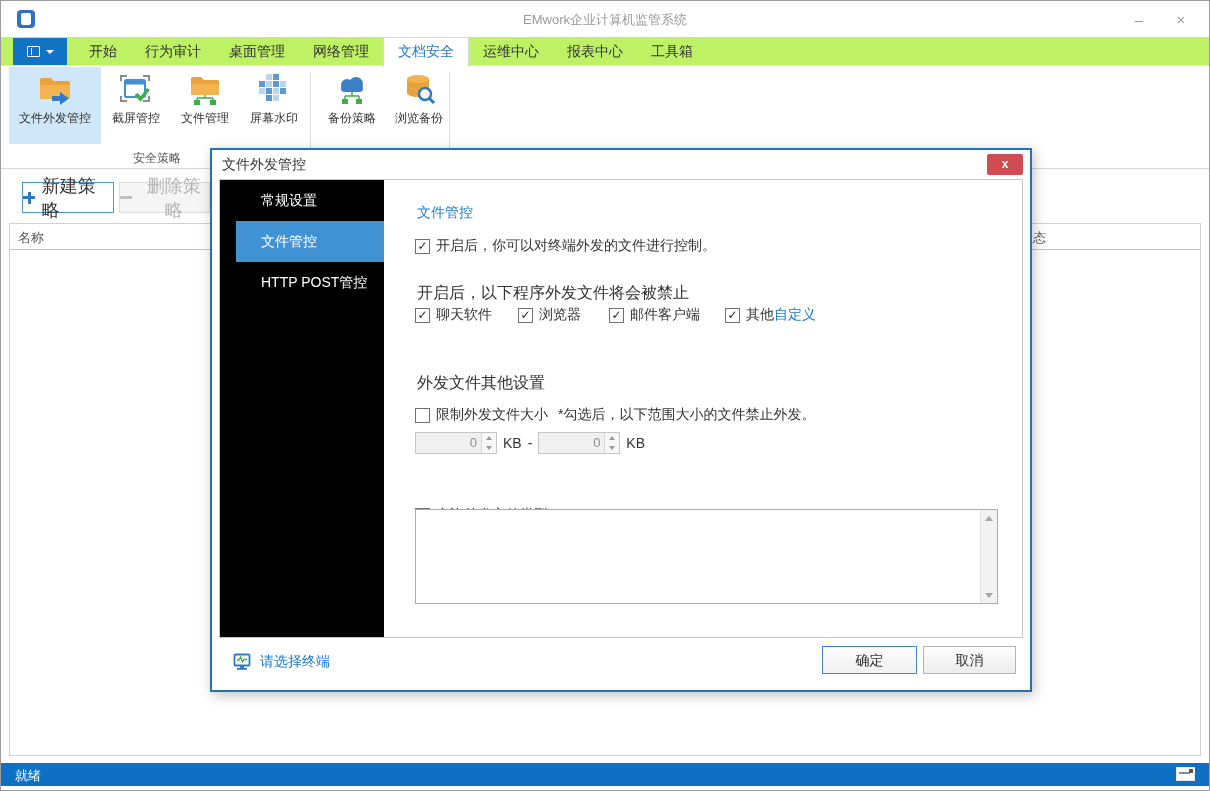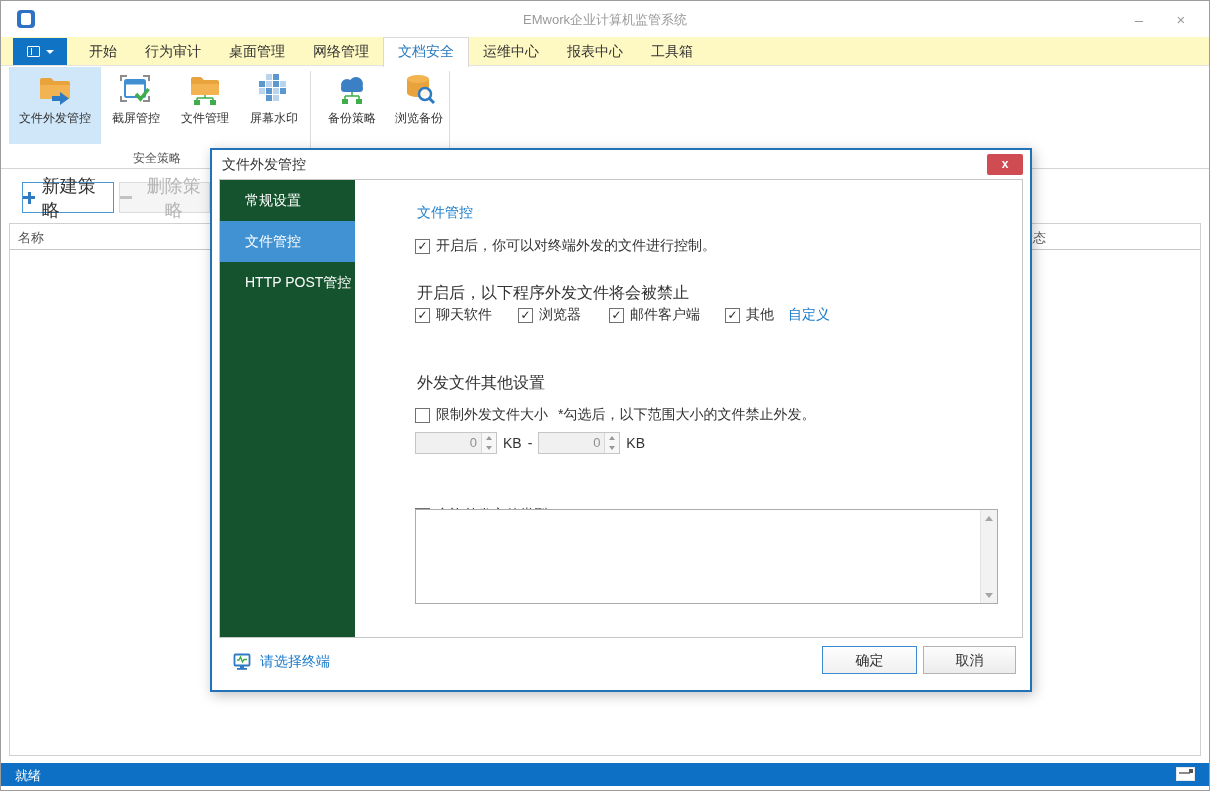--- a/index.html
+++ b/index.html
@@ -13,21 +13,21 @@
   }
   
   .titlebar { position: absolute; left: 0; top: 0; right: 0; height: 36px; background: #fff; }
   .app-logo { position: absolute; left: 16px; top: 9px; width: 18px; height: 18px; background: #2f72c4; border-radius: 4px; }
   .app-logo::after { content: ""; position: absolute; left: 4px; top: 3px; width: 10px; height: 12px; background: #fff; border-radius: 2px; }
   .title-text { position: absolute; left: 0; right: 0; top: 10px; text-align: center; color: #9a9a9a; font-size: 13px; }
   .win-btn { position: absolute; top: 8px; width: 28px; height: 22px; color: #9a9a9a; font-size: 15px; text-align: center; line-height: 22px; cursor: default; }
   .win-min { right: 56px; }
   .win-close { right: 14px; }
   
-  .tabrow { position: absolute; left: 0; top: 36px; right: 0; height: 29px; border-bottom: 1px solid #e3e3e3; background: #fef9c3; }
+  .tabrow { position: absolute; left: 0; top: 36px; right: 0; height: 29px; border-bottom: 1px solid #e3e3e3; background: #bef264; }
   .app-menu-btn { position: absolute; left: 12px; top: 1px; width: 54px; height: 27px; background: #1173c4; display: flex; align-items: center; justify-content: center; gap: 6px; }
   .app-menu-glyph { width: 13px; height: 11px; border: 1px solid #fff; border-radius: 1px; position: relative; }
   .app-menu-glyph::after { content: ""; position: absolute; left: 3px; top: 1px; bottom: 1px; width: 1px; background: #fff; }
   .caret-down { width: 0; height: 0; border-left: 4px solid transparent; border-right: 4px solid transparent; border-top: 4px solid #fff; }
   .tabs { position: absolute; left: 74px; top: 0; height: 29px; display: flex; }
   .tab { padding: 0 14px; line-height: 28px; font-size: 14px; color: #333; white-space: nowrap; }
   .tab.selected { color: #2779be; background: #fff; border: 1px solid #d9d9d9; border-bottom: none; margin-bottom: -1px; line-height: 27px; position: relative; z-index: 1; }
   
   .ribbon { position: absolute; left: 0; top: 65px; right: 0; height: 103px; background: #fff; border-bottom: 1px solid #d5d5d5; }
   .rb-buttons { position: absolute; left: 8px; top: 1px; display: flex; height: 77px; }
@@ -54,21 +54,21 @@
   .status-text { position: absolute; left: 14px; top: 4px; color: #fff; font-size: 13px; }
   .status-icon { position: absolute; right: 14px; top: 4px; width: 19px; height: 14px; background: #fff; border: 1px solid #e8e8e8; }
   .status-icon::before { content: ""; position: absolute; left: 2px; top: 4px; width: 11px; height: 2px; background: #8a8a8a; }
   .status-icon::after { content: ""; position: absolute; right: 1px; top: 1px; width: 4px; height: 4px; background: #555; }
   
   .dialog { position: absolute; left: 209px; top: 147px; width: 822px; height: 544px; background: #fff; border: 2px solid #2272b8; box-shadow: 2px 3px 12px rgba(0,0,0,.25); z-index: 10; }
   .dlg-titlebar { position: absolute; left: 0; top: 0; right: 0; height: 29px; background: #fff; }
   .dlg-title { position: absolute; left: 10px; top: 6px; font-size: 14px; color: #333; }
   .dlg-close { position: absolute; right: 7px; top: 4px; width: 36px; height: 21px; background: #cf4c52; color: #fff; font-size: 12px; font-weight: bold; text-align: center; line-height: 21px; border-radius: 2px; cursor: default; }
   .dlg-box { position: absolute; left: 7px; right: 7px; top: 29px; height: 459px; border: 1px solid #c6c6c6; background: #fff; }
-  .dlg-nav { position: absolute; left: 0; top: 0; bottom: 0; width: 135px; background: #14532d; }
+  .dlg-nav { position: absolute; left: 0; top: 0; bottom: 0; width: 164px; background: #000000; padding-left: 16px; }
   .nav-item { height: 41px; line-height: 41px; padding-left: 25px; color: #fff; font-size: 14px; white-space: nowrap; }
   .nav-item.selected { background: #4192d3; }
   .dlg-content { position: absolute; left: 167px; right: 0; top: 0; bottom: 0; background: #fff; overflow: hidden; }
   .dc-heading { position: absolute; left: 30px; top: 24px; font-size: 14px; color: #2080cc; }
   .dc-row { position: absolute; display: flex; align-items: center; font-size: 14px; color: #333; white-space: nowrap; }
   .row-enable { left: 28px; top: 57px; }
   .dc-text { position: absolute; font-size: 16px; color: #333; white-space: nowrap; }
   .programs-title { left: 30px; top: 103px; }
   .row-programs { left: 28px; top: 126px; }
   .prog-item { display: flex; align-items: center; }
@@ -92,21 +92,21 @@
   .sb-up { top: 0; }
   .sb-down { bottom: 0; }
   .sb-up::after { content: ""; border-left: 4px solid transparent; border-right: 4px solid transparent; border-bottom: 5px solid #a5a5a5; }
   .sb-down::after { content: ""; border-left: 4px solid transparent; border-right: 4px solid transparent; border-top: 5px solid #a5a5a5; }
   .dlg-bottom { position: absolute; left: 7px; right: 7px; top: 488px; height: 52px; background: #fff; }
   .terminal-link { position: absolute; left: 14px; top: 15px; display: flex; align-items: center; gap: 7px; color: #1a7ac9; font-size: 14px; cursor: default; }
   .dlg-btn { position: absolute; top: 8px; height: 28px; width: 95px; font-size: 14px; color: #333; text-align: center; line-height: 26px; }
   .btn-ok { right: 106px; border: 1px solid #3c8bd0; background: linear-gradient(#fdfdfd, #f0f0f0); }
   .btn-cancel { right: 7px; width: 93px; border: 1px solid #b3b3b3; background: linear-gradient(#fdfdfd, #ececec); }
   .link-blue { color: #1a7ac9; }
-  .custom-link { margin-left: 14px; }
+  .custom-link { margin-left: 0; }
 </style>
 </head>
 <body>
 
 <div class="window">
 
   <div class="titlebar">
     <div class="app-logo"></div>
     <div class="title-text">EMwork企业计算机监管系统</div>
     <div class="win-btn win-min">–</div>

